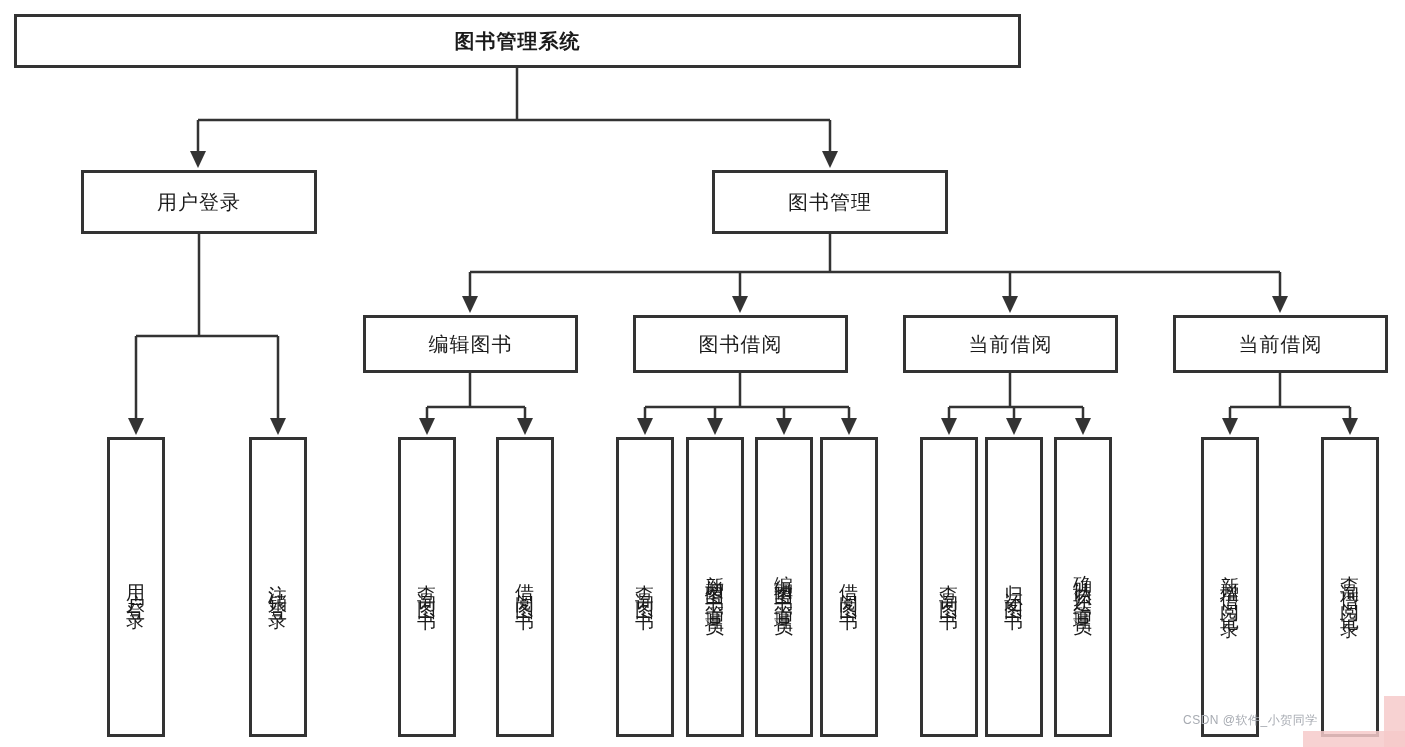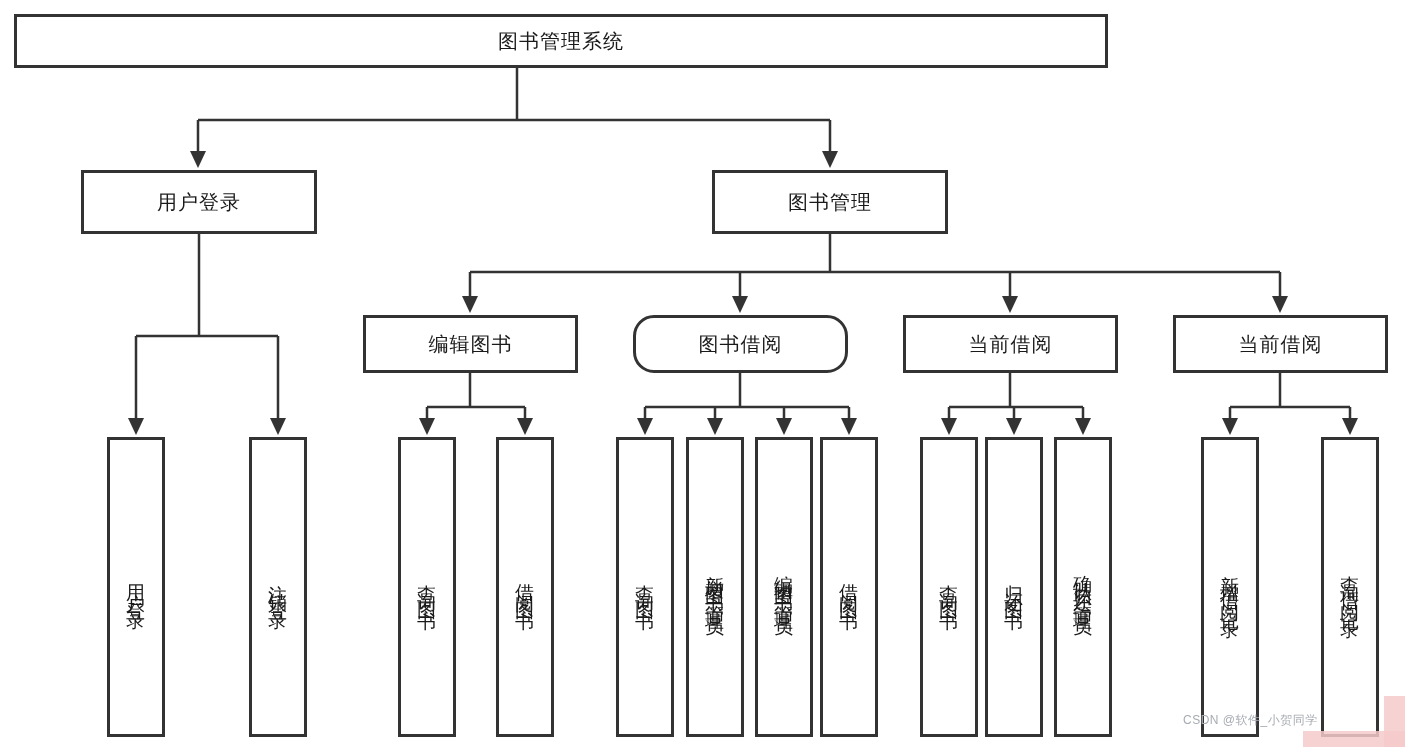--- a/index.html
+++ b/index.html
@@ -127,35 +127,35 @@
 
       <polygon points="941,418 957,418 949,435"></polygon>
       <polygon points="1006,418 1022,418 1014,435"></polygon>
       <polygon points="1075,418 1091,418 1083,435"></polygon>
 
       <polygon points="1222,418 1238,418 1230,435"></polygon>
       <polygon points="1342,418 1358,418 1350,435"></polygon>
     </g>
   </svg>
 
-  <div class="node h-label" style="left:14px; top:14px; width:1094px; height:54px;">
+  <div class="node h-label" style="left:14px; top:14px; width:1007px; height:54px;font-weight:bold;">
     <span>图书管理系统</span>
   </div>
 
   <div class="node h-label" style="left:81px; top:170px; width:236px; height:64px;">
     <span>用户登录</span>
   </div>
   <div class="node h-label" style="left:712px; top:170px; width:236px; height:64px;">
     <span>图书管理</span>
   </div>
 
   <div class="node h-label" style="left:363px; top:315px; width:215px; height:58px;">
     <span>编辑图书</span>
   </div>
-  <div class="node h-label" style="left:633px; top:315px; width:215px; height:58px;border-radius:21px;">
+  <div class="node h-label" style="left:633px; top:315px; width:215px; height:58px;">
     <span>图书借阅</span>
   </div>
   <div class="node h-label" style="left:903px; top:315px; width:215px; height:58px;">
     <span>当前借阅</span>
   </div>
   <div class="node h-label" style="left:1173px; top:315px; width:215px; height:58px;">
     <span>当前借阅</span>
   </div>
 
   <div class="node leaf" style="left:107px; top:437px; width:58px; height:300px;">

